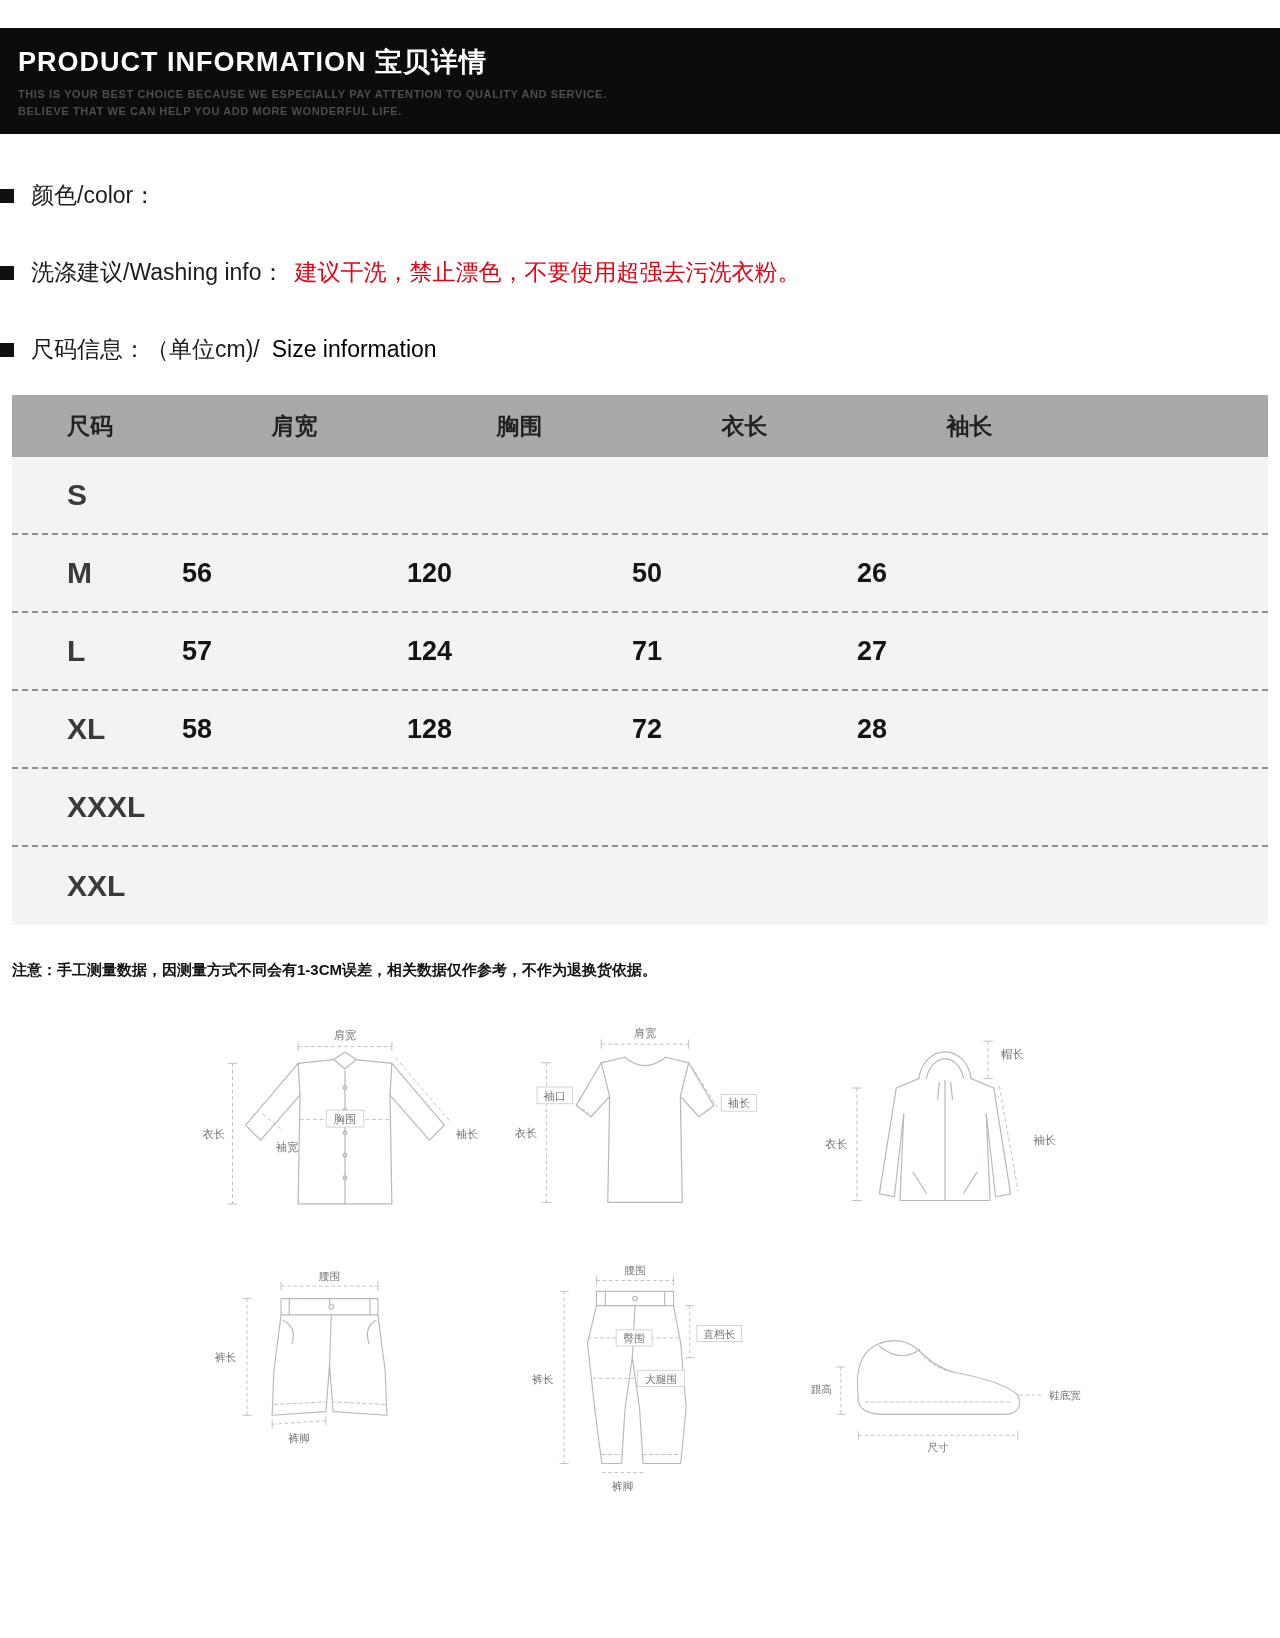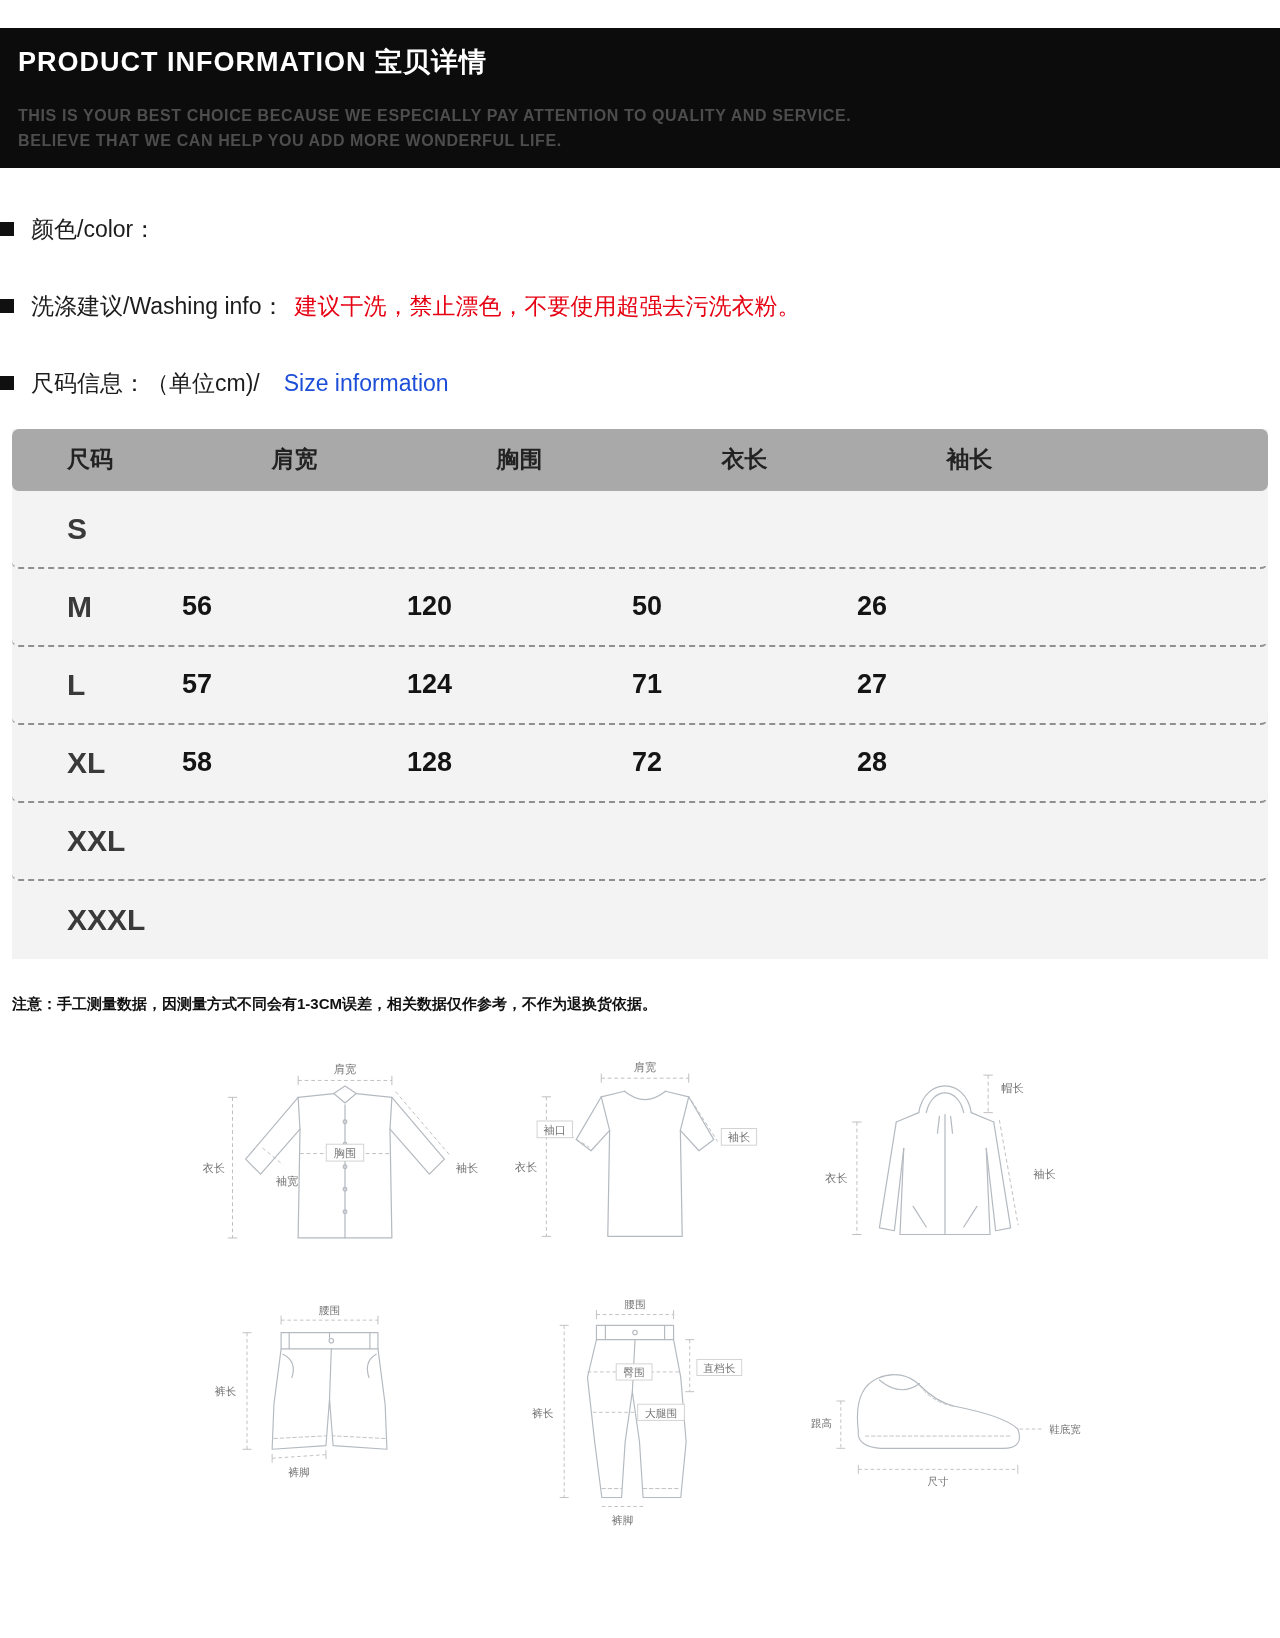--- a/index.html
+++ b/index.html
@@ -4,29 +4,29 @@
 <style>
   * { margin:0; padding:0; box-sizing:border-box; }
   body {
     width:1280px; height:1638px; background:#ffffff;
     font-family:"Liberation Sans", sans-serif; color:#1a1a1a;
     overflow:hidden;
   }
   
   .banner { background:#0c0c0c; margin-top:28px; padding:16px 0 14px 18px; }
   .banner-title { color:#ffffff; font-size:27px; font-weight:bold; letter-spacing:1px; }
-  .banner-sub { color:#4d4d4d; font-size:16px; font-weight:bold; letter-spacing:.6px; line-height:1.55; margin-top:24px; }
+  .banner-sub { color:#4d4d4d; font-size:11px; font-weight:bold; letter-spacing:.6px; line-height:1.55; margin-top:6px; }
   
   .info-row { display:flex; align-items:center; margin-top:46px; font-size:23px; color:#1c1c1c; }
   .bullet { width:14px; height:14px; background:#101010; margin-right:17px; flex:0 0 auto; }
   .red { color:#e60012; margin-left:10px; }
-  .gray { color:#1d4ed8; margin-left:24px; }
+  .gray { color:#000000; margin-left:12px; }
   
   .size-table { margin:30px 12px 0; background:#f3f3f3; }
-  .thead, .trow { display:grid; grid-template-columns:170px 225px 225px 225px 225px 1fr; align-items:center;border-radius:7px; }
+  .thead, .trow { display:grid; grid-template-columns:170px 225px 225px 225px 225px 1fr; align-items:center; }
   .thead { background:#a9a9a9; height:62px; font-size:23px; font-weight:bold; color:#222222; }
   .thead .hcell:first-child, .trow .size { padding-left:55px; }
   .thead .hcell:not(:first-child) { text-align:center; }
   .trow { height:78px; font-size:27px; }
   .trow:not(:last-child) { border-bottom:2px dashed #8f8f8f; }
   .trow .size { font-weight:bold; font-size:30px; color:#3a3a3a; transform-origin:left center; }
   .trow .val { text-align:left; font-weight:600; color:#141414; }
   
   .note { margin:36px 12px 0; font-size:15px; font-weight:bold; color:#101010; }
   
@@ -103,29 +103,29 @@
   </div>
   <div class="trow">
     <div class="size">XL</div>
     <div class="val">58</div>
     <div class="val">128</div>
     <div class="val">72</div>
     <div class="val">28</div>
     <div></div>
   </div>
   <div class="trow">
+    <div class="size">XXXL</div>
+    <div class="val"></div>
+    <div class="val"></div>
+    <div class="val"></div>
+    <div class="val"></div>
+    <div></div>
+  </div>
+  <div class="trow">
     <div class="size">XXL</div>
-    <div class="val"></div>
-    <div class="val"></div>
-    <div class="val"></div>
-    <div class="val"></div>
-    <div></div>
-  </div>
-  <div class="trow">
-    <div class="size">XXXL</div>
     <div class="val"></div>
     <div class="val"></div>
     <div class="val"></div>
     <div class="val"></div>
     <div></div>
   </div>
 </div>
 
 <div class="note">注意：手工测量数据，因测量方式不同会有1-3CM误差，相关数据仅作参考，不作为退换货依据。</div>
 

